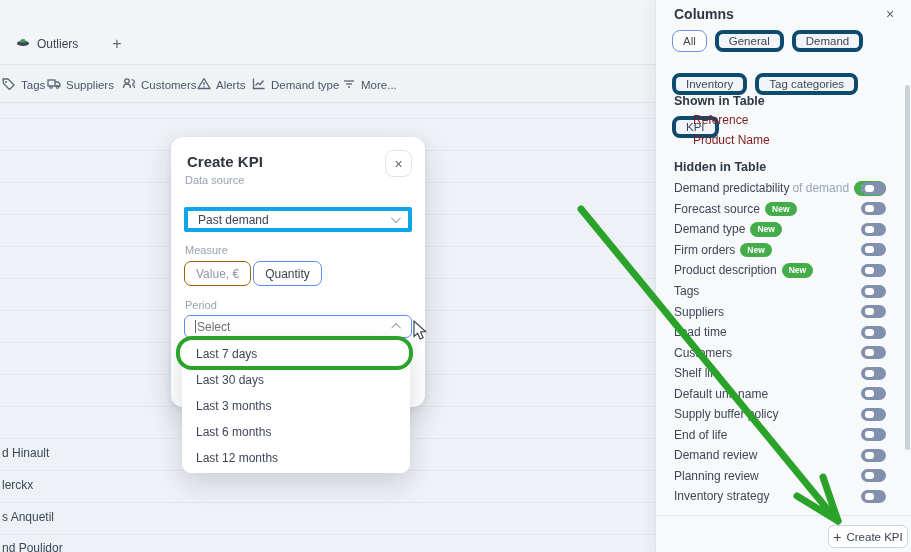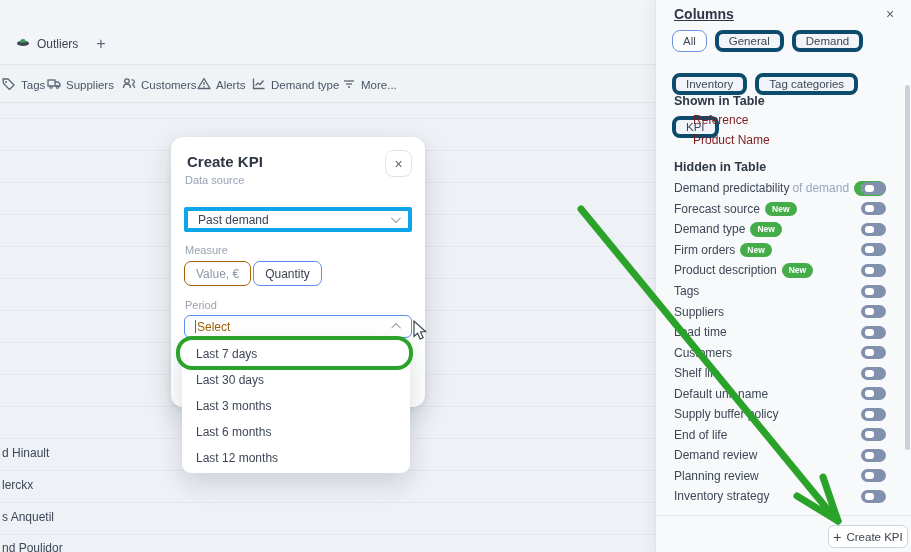--- a/index.html
+++ b/index.html
@@ -2,21 +2,21 @@
 <html><head>
 <meta charset="utf-8">
 <style>
   * { margin:0; padding:0; box-sizing:border-box; }
   html,body { width:911px; height:552px; overflow:hidden; }
   body { font-family:"Liberation Sans", sans-serif; background:#edf0f4; position:relative; color:#3e4757; }
 
   
   .main { position:absolute; left:0; top:0; width:655px; height:552px; background:#eef1f5; }
   .topbar { position:absolute; left:0; top:0; width:100%; height:65px; background:#f2f4f7; border-bottom:1px solid #e2e6ec; }
-  .tabrow { position:absolute; left:16px; top:36px; display:flex; align-items:center; gap:10px; }
+  .tabrow { position:absolute; left:16px; top:36px; display:flex; align-items:center; gap:26px; }
   .tab { display:flex; align-items:center; gap:7px; font-size:12px; color:#3c4554; }
   .tab-add { font-size:16px; color:#5b6575; margin-left:8px; line-height:14px; }
   .toolbar { position:absolute; left:0; top:66px; width:100%; height:37px; background:#f0f3f6; border-bottom:1px solid #e2e6ec; }
   .tb-item { position:absolute; top:0; height:37px; display:flex; align-items:center; gap:5px; font-size:11.5px; color:#4a5568; cursor:default; }
   .tb-item svg { flex:0 0 auto; }
   .tablearea { position:absolute; left:0; top:104px; width:100%; height:448px;
     background-image:repeating-linear-gradient(to bottom, #e3e7ee 0 1px, transparent 1px 32px);
     background-position:0 14px; }
   .rowname { position:absolute; left:2px; font-size:12px; color:#3e4757; }
 
@@ -30,31 +30,31 @@
   .sel { position:absolute; left:13px; width:228px; background:#fff; border:4px solid #0ea5e9; border-radius:2px;
     display:flex; align-items:center; padding:0 10px; font-size:12px; color:#3b4456; }
   .chev { width:7px; height:7px; border-right:1.5px solid #8d97a7; border-bottom:1.5px solid #8d97a7; margin-left:auto; }
   .chev.down { transform:rotate(45deg) translateY(-2px); }
   .chev.up { transform:rotate(-135deg) translateY(-2px); }
   .measure-row { position:absolute; left:13px; top:124px; display:flex; gap:2px; }
   .mbtn { height:25px; padding:0 11px; background:#fff; border:1px solid #a16207; border-radius:7px; font-size:12px;
     color:#8d97a7; display:flex; align-items:center; cursor:pointer; }
   .mbtn.sel-on { border:1.5px solid #5b8def; color:#39424f; }
   .caret { display:inline-block; width:1px; height:13px; background:#5b6575; margin-right:1px; }
-  .placeholder { color:#a16207; }
+  .placeholder { color:#737373; }
 
   
   .ddlist { position:absolute; left:182px; top:338px; width:228px; height:135px; background:#fff; border-radius:9px;
     box-shadow:0 10px 26px rgba(25,35,60,.16); z-index:25; padding-top:3px; }
   .dditem { height:26px; display:flex; align-items:center; padding-left:14px; font-size:12px; color:#3e4757; cursor:pointer; }
 
   
   .panel { position:absolute; left:655px; top:0; width:256px; height:552px; background:#f7f9fb; border-left:1px solid #dfe4ea;
     box-shadow:-5px 0 12px rgba(30,40,60,.05); z-index:10; }
-  .panel-title { position:absolute; left:18px; top:6px; font-size:14px; font-weight:700; color:#2e3644;text-decoration:underline; }
+  .panel-title { position:absolute; left:18px; top:6px; font-size:14px; font-weight:700; color:#2e3644; }
   .panel-close { position:absolute; right:12px; top:5px; width:18px; height:18px; display:flex; align-items:center;
     justify-content:center; font-size:14px; color:#5b6470; cursor:pointer; }
   .chips { position:absolute; left:16px; top:30px; width:228px; display:flex; flex-wrap:wrap; gap:21px 8px; }
   .chip { height:22px; padding:0 10px; display:flex; align-items:center; font-size:11.5px; color:#3f4856;
     background:#f1f4f8; border:4px solid #0c4a6e; border-radius:8px; cursor:pointer; }
   .chip.on { background:#fff; border:1.5px solid #6b93ea; }
   .sec-head { position:absolute; left:18px; font-size:12.5px; font-weight:700; color:#2f3947; }
   .shown-item { position:absolute; left:37px; font-size:12px; color:#7f1d1d; }
   .hidden-list { position:absolute; left:18px; top:178px; width:220px; }
   .hid-row { position:relative; height:20.55px; display:flex; align-items:center; }

